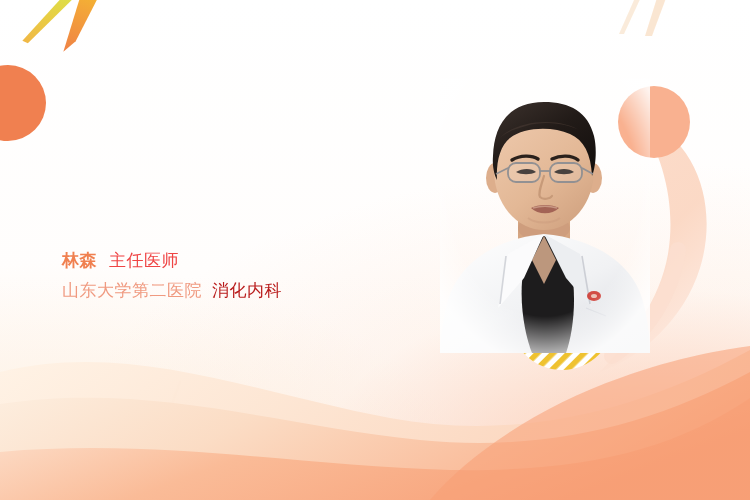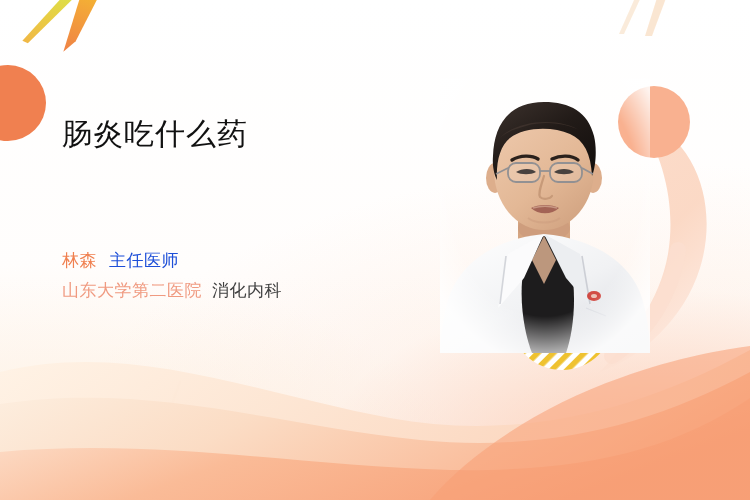--- a/index.html
+++ b/index.html
@@ -71,26 +71,26 @@
   }
   .meta-line {
     font-size: 17px;
     line-height: 30px;
     color: #ef9277;
     letter-spacing: 0.5px;
     white-space: nowrap;
   }
   .doctor-name {
     color: #f08050;
-    font-weight: 400;
+    font-weight: 700;
     margin-right: 12px;
   }
-  .doctor-rank { color: #1d4ed8; }
+  .doctor-rank { color: #ef4444; }
   .meta-hospital { color: #f09a80; text-align: center; }
-  .meta-dept { margin-left: 10px; color: #404040; }
+  .meta-dept { margin-left: 10px; color: #b91c1c; }
 </style>
 </head>
 <body>
 
 <div id="card">
 
   <div class="bg-base"></div>
 
   <svg class="deco" viewBox="0 0 750 500">
     <defs>
@@ -264,23 +264,20 @@
         <path d="M 91,130 C 98,126 112,126 119,130 C 112,137 98,137 91,130 Z" fill="#9c5b4f" opacity="0.9"></path>
         <path d="M 93,130 C 100,128 110,128 117,130" stroke="#cfa38d" stroke-width="1.4" fill="none" opacity="0.8"></path>
 
         <path d="M 88,140 C 96,146 112,146 120,140" stroke="#cb9c7d" stroke-width="2" fill="none" opacity="0.5"></path>
 
         <rect x="0" y="0" width="210" height="275" fill="url(#fadeEdge)" opacity="0.85"></rect>
       </g>
     </svg>
   </div>
 
-  <div class="text-block">
-    <h1 class="title">肠炎吃什么药</h1>
-  </div>
 
   <div class="meta">
     <div class="meta-line">
       <span class="doctor-name">林森</span><span class="doctor-rank">主任医师</span>
     </div>
     <div class="meta-line">
       <span class="meta-hospital">山东大学第二医院</span><span class="meta-dept">消化内科</span>
     </div>
   </div>
 

